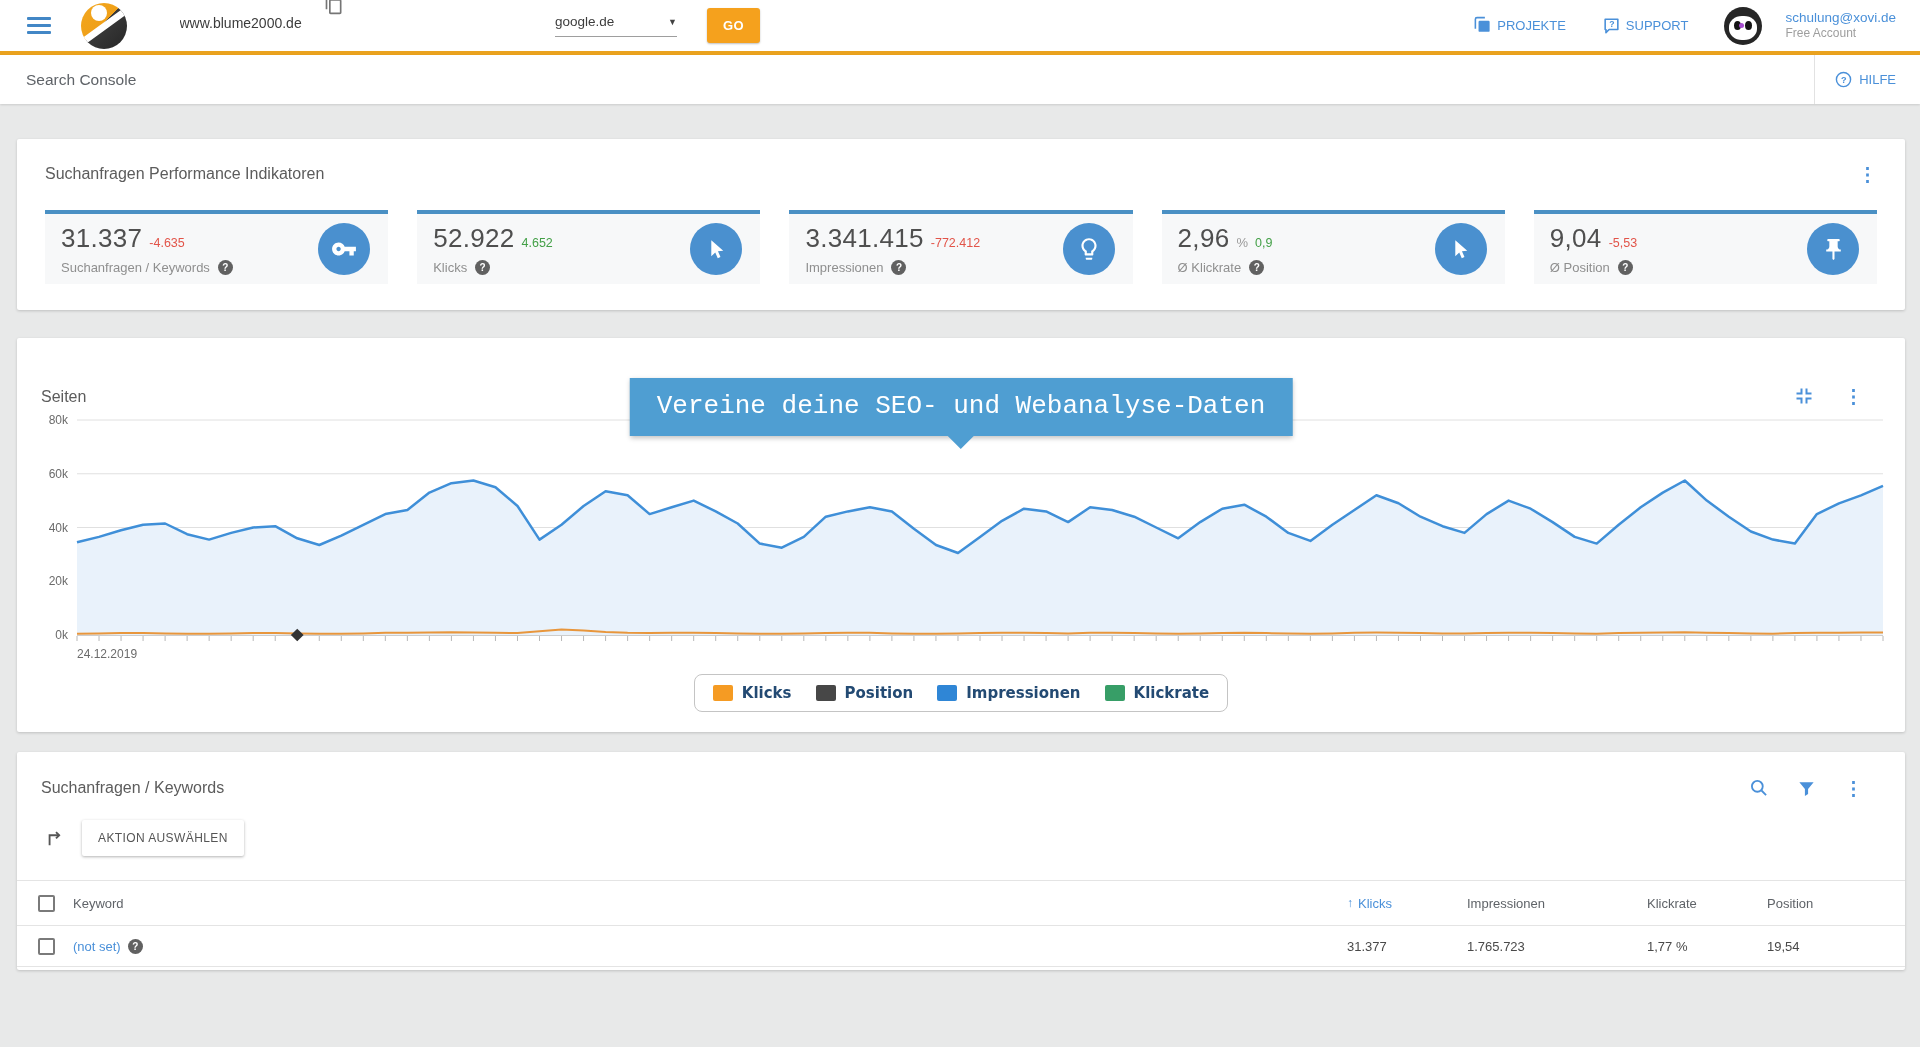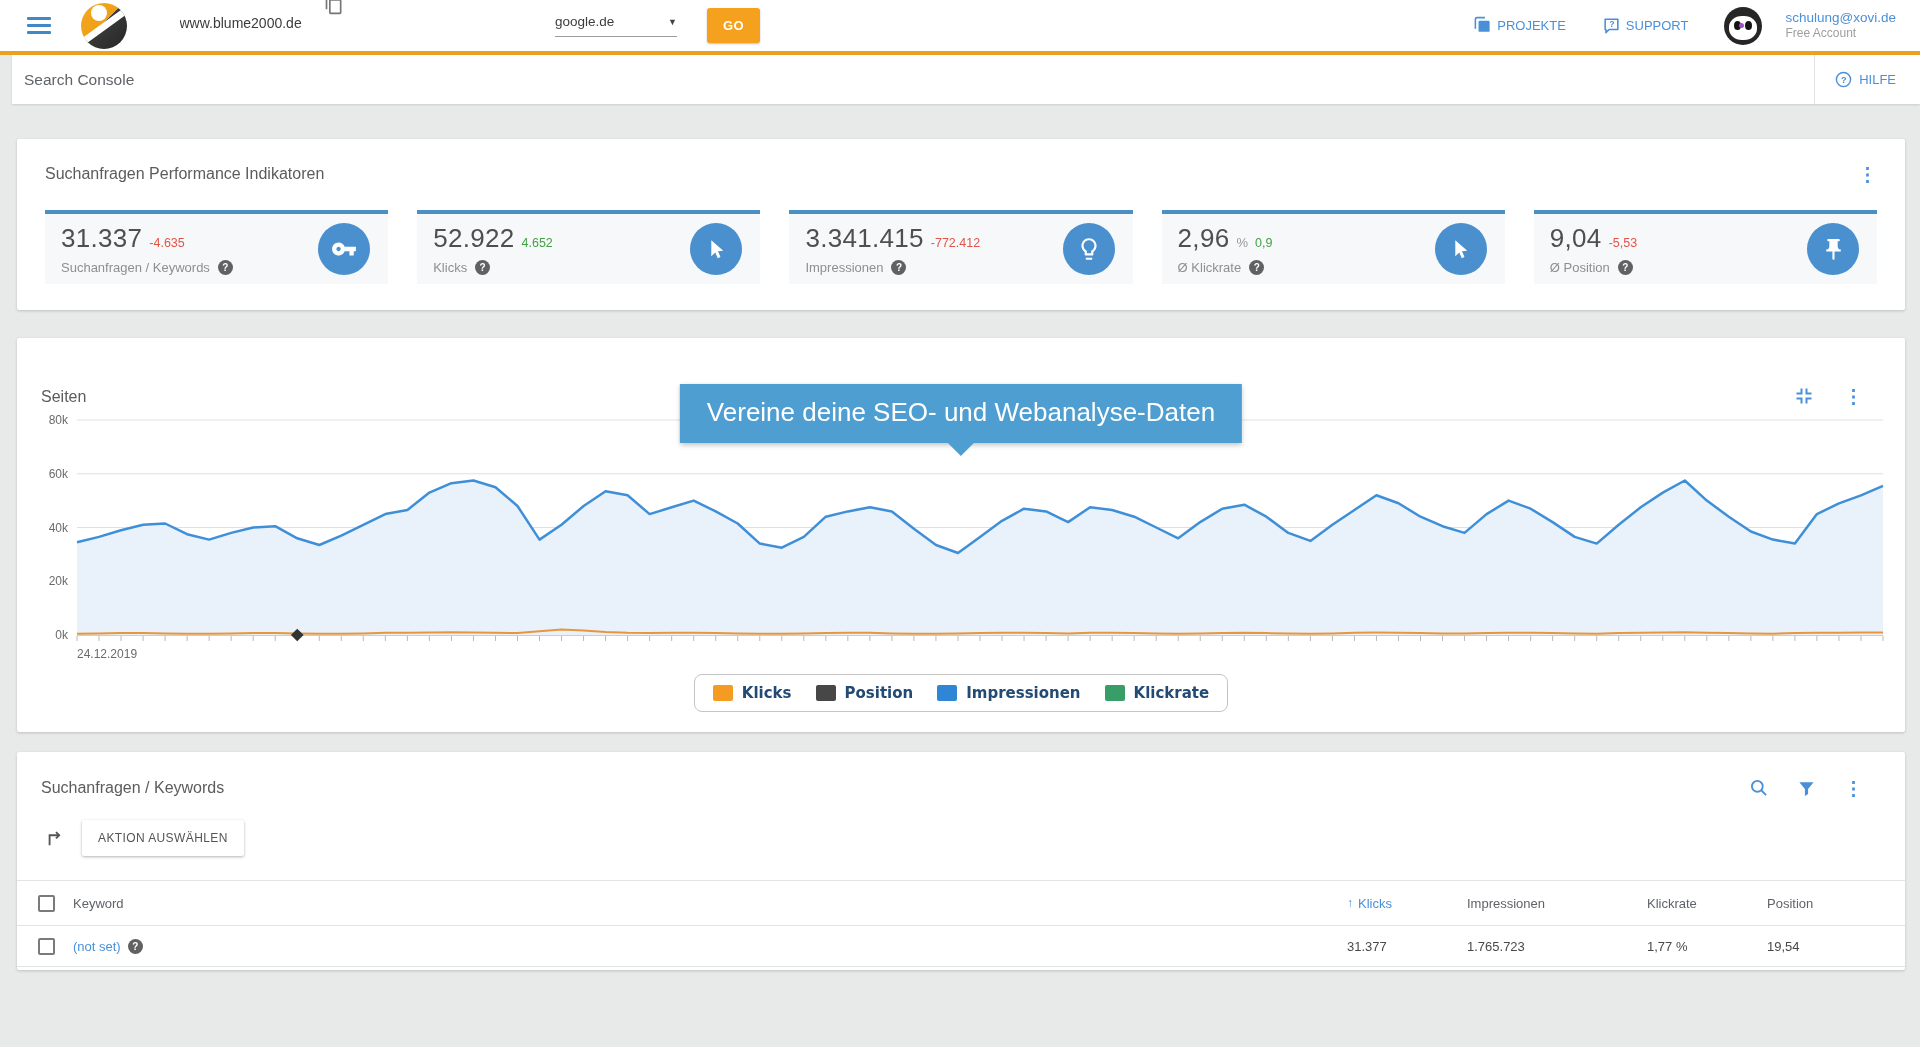--- a/index.html
+++ b/index.html
@@ -25,21 +25,21 @@
   .acct { display:flex; align-items:center; gap:23px; }
   .avatar { width:38px; height:38px; border-radius:50%; background:#262626; position:relative; overflow:hidden; flex:none; }
   .avatar::before { content:''; position:absolute; width:28px; height:24px; background:#fff; border-radius:46%; left:5px; top:9px; }
   .avatar::after { content:''; position:absolute; width:7px; height:9px; background:#141414; border-radius:50%; top:14px; left:10px; box-shadow:11px 0 0 #141414; }
   .avatar .eye-p { position:absolute; width:5px; height:5px; background:#a64ccf; border-radius:50%; top:16px; left:15px; z-index:2; }
   .acct-text { display:flex; flex-direction:column; line-height:1.3; }
   .acct-email { color:#4a90d9; font-size:13.5px; }
   .acct-type { color:#9e9e9e; font-size:12px; }
 
   
-  .subheader { height:49px; background:#fff; display:flex; align-items:center; justify-content:space-between; padding-left:12px; box-shadow:0 1px 2px rgba(0,0,0,.12); position:relative; z-index:2;margin-left:12px; }
+  .subheader { height:49px; background:#fff; display:flex; align-items:center; justify-content:space-between; padding-left:26px; box-shadow:0 1px 2px rgba(0,0,0,.12); position:relative; z-index:2; }
   .subheader-title { font-size:15.5px; color:#5f6368; }
   .hilfe { display:flex; align-items:center; gap:7px; color:#4a90d9; font-size:13px; border-left:1px solid #e2e2e2; height:100%; padding:0 24px 0 20px; cursor:pointer; }
 
   
   .main { padding:17px 15px 0 17px; }
   .card { background:#fff; box-shadow:0 1px 3px rgba(0,0,0,.18); border-radius:2px; }
   .kebab { color:#4a90d9; font-size:19px; font-weight:bold; line-height:1; cursor:pointer; }
 
   .filter-card { height:46px; display:flex; align-items:center; padding-left:25px; gap:25px; color:#616161; font-size:13.5px; }
 
@@ -54,21 +54,21 @@
   .kpi-delta { font-size:12.5px; }
   .delta-down { color:#e25449; }
   .delta-up { color:#43a047; }
   .kpi-label-row { display:flex; align-items:center; gap:8px; margin-top:6px; font-size:13px; color:#8f8f8f; }
   .qbadge { width:15px; height:15px; border-radius:50%; background:#616161; color:#fff; font-size:10px; font-weight:bold; display:inline-flex; align-items:center; justify-content:center; flex:none; cursor:pointer; }
   .kpi-icon { width:52px; height:52px; border-radius:50%; background:#4a90cf; display:flex; align-items:center; justify-content:center; flex:none; }
 
   .seiten-card { margin-top:28px; position:relative; padding-bottom:20px; }
   .seiten-head { display:flex; justify-content:space-between; align-items:flex-end; padding:48px 42px 0 24px; }
   .head-icons { display:flex; align-items:center; gap:30px; }
-  .tooltip { position:absolute; top:46px; left:50%; transform:translateX(-50%); background:#4f9ed2; color:#fff; font-family:Liberation Sans, sans-serif; font-size:26px; padding:13px 27px 15px; box-shadow:0 2px 5px rgba(0,0,0,.25); white-space:nowrap; z-index:5; }
+  .tooltip { position:absolute; top:40px; left:50%; transform:translateX(-50%); background:#4f9ed2; color:#fff; font-family:Liberation Mono, monospace; font-size:26px; padding:13px 27px 15px; box-shadow:0 2px 5px rgba(0,0,0,.25); white-space:nowrap; z-index:5; }
   .tooltip::after { content:''; position:absolute; bottom:-13px; left:50%; transform:translateX(-50%); border:13px solid transparent; border-top:13px solid #4f9ed2; border-bottom:none; }
   #chart-svg { display:block; margin:8px 14px 0; }
   .axis-date, .ytick { font-size:12px; fill:#6b6b6b; }
   .legend-row { display:flex; justify-content:center; margin-top:8px; }
   .legend { display:flex; align-items:center; gap:24px; border:1px solid #c4c4c4; border-radius:8px; padding:9px 18px; background:#fff; }
   .legend-item { display:flex; align-items:center; gap:9px; font-family:"DejaVu Sans",sans-serif; font-size:15px; font-weight:bold; color:#234a73; }
   .legend-swatch { width:20px; height:16px; border-radius:2px; display:inline-block; }
 
   .kw-card { margin-top:20px; min-height:218px; }
   .kw-head { display:flex; justify-content:space-between; align-items:center; padding:26px 42px 0 24px; }

